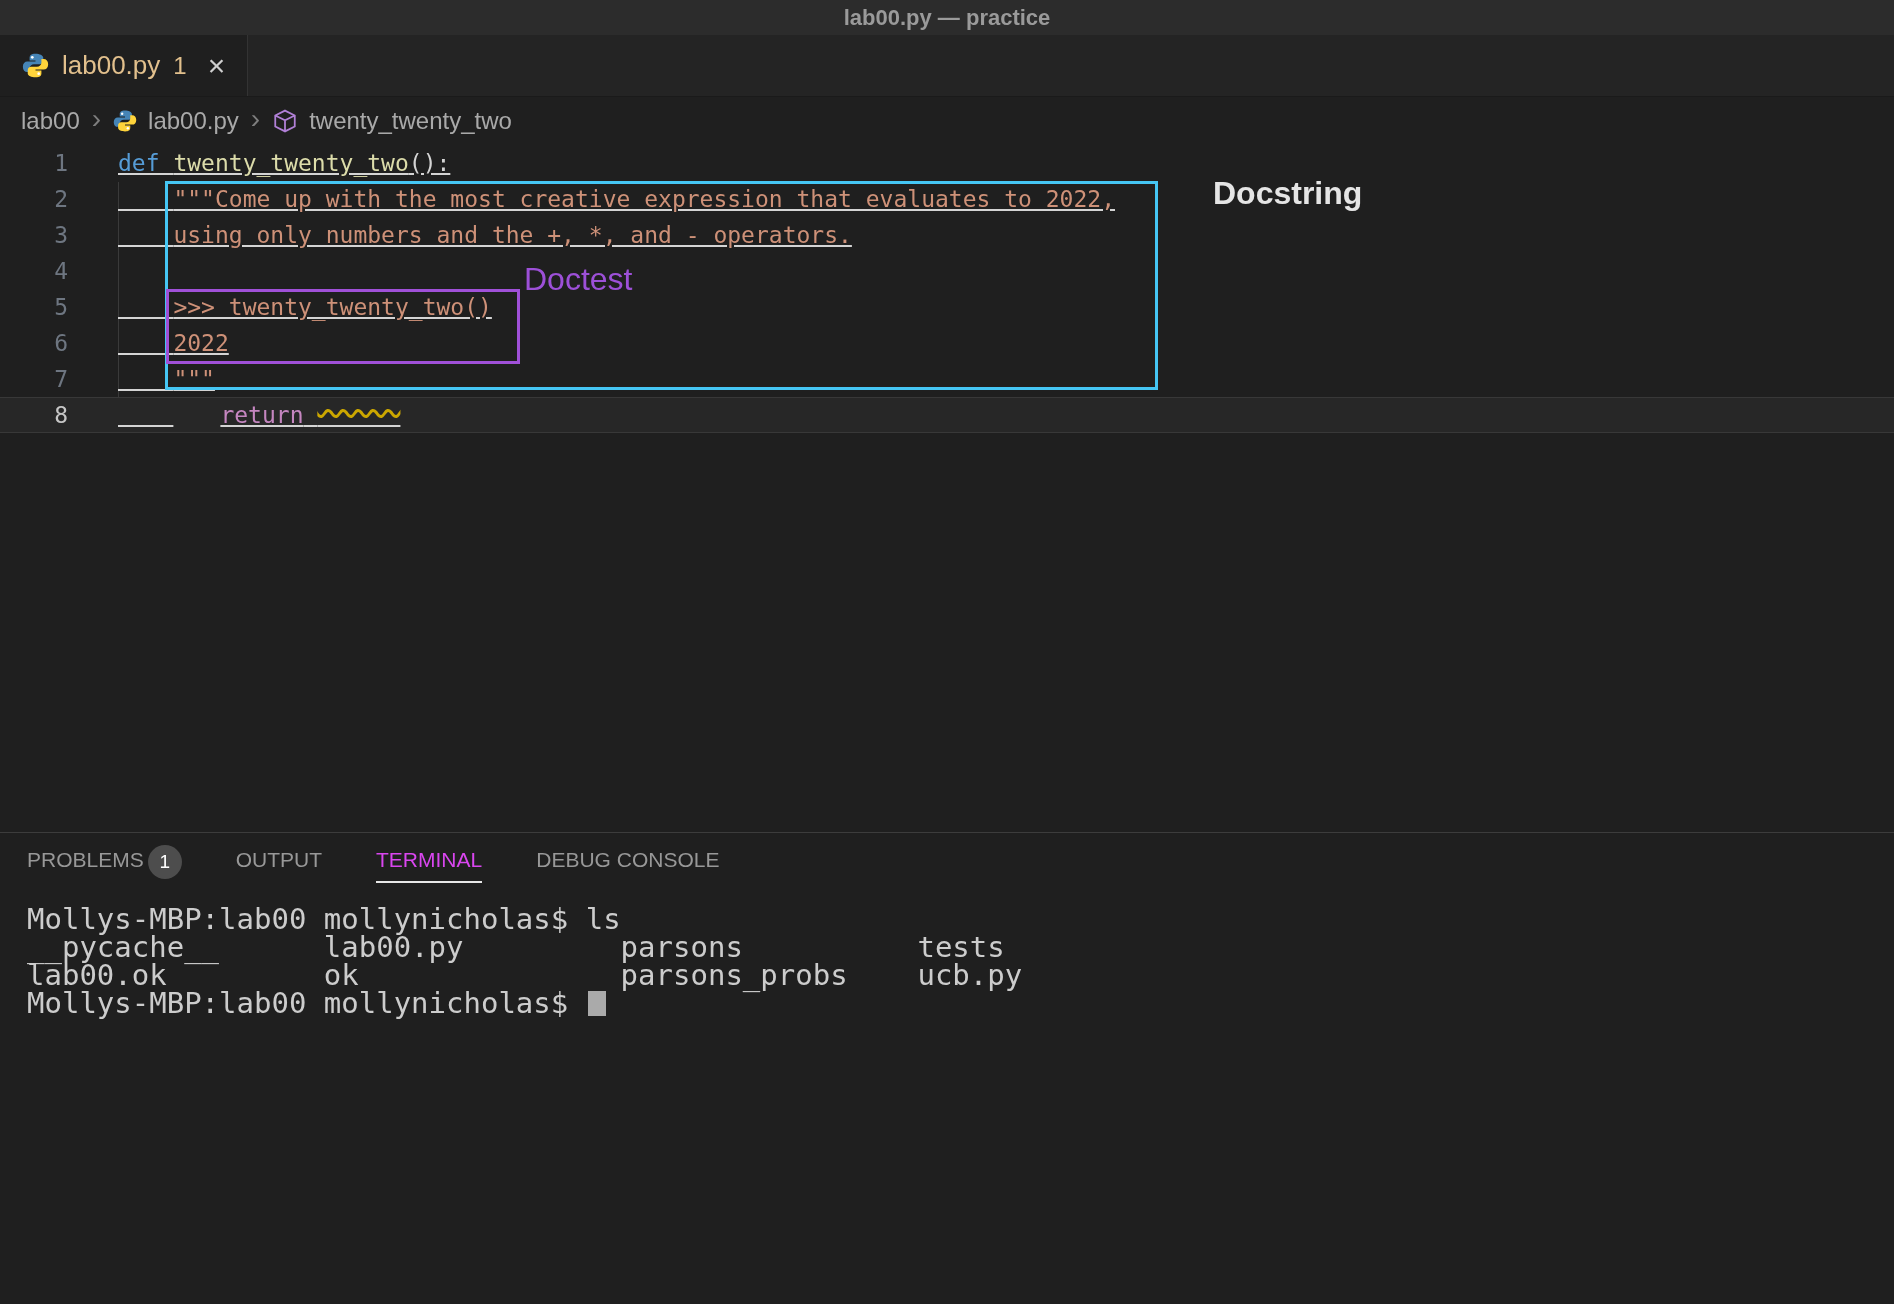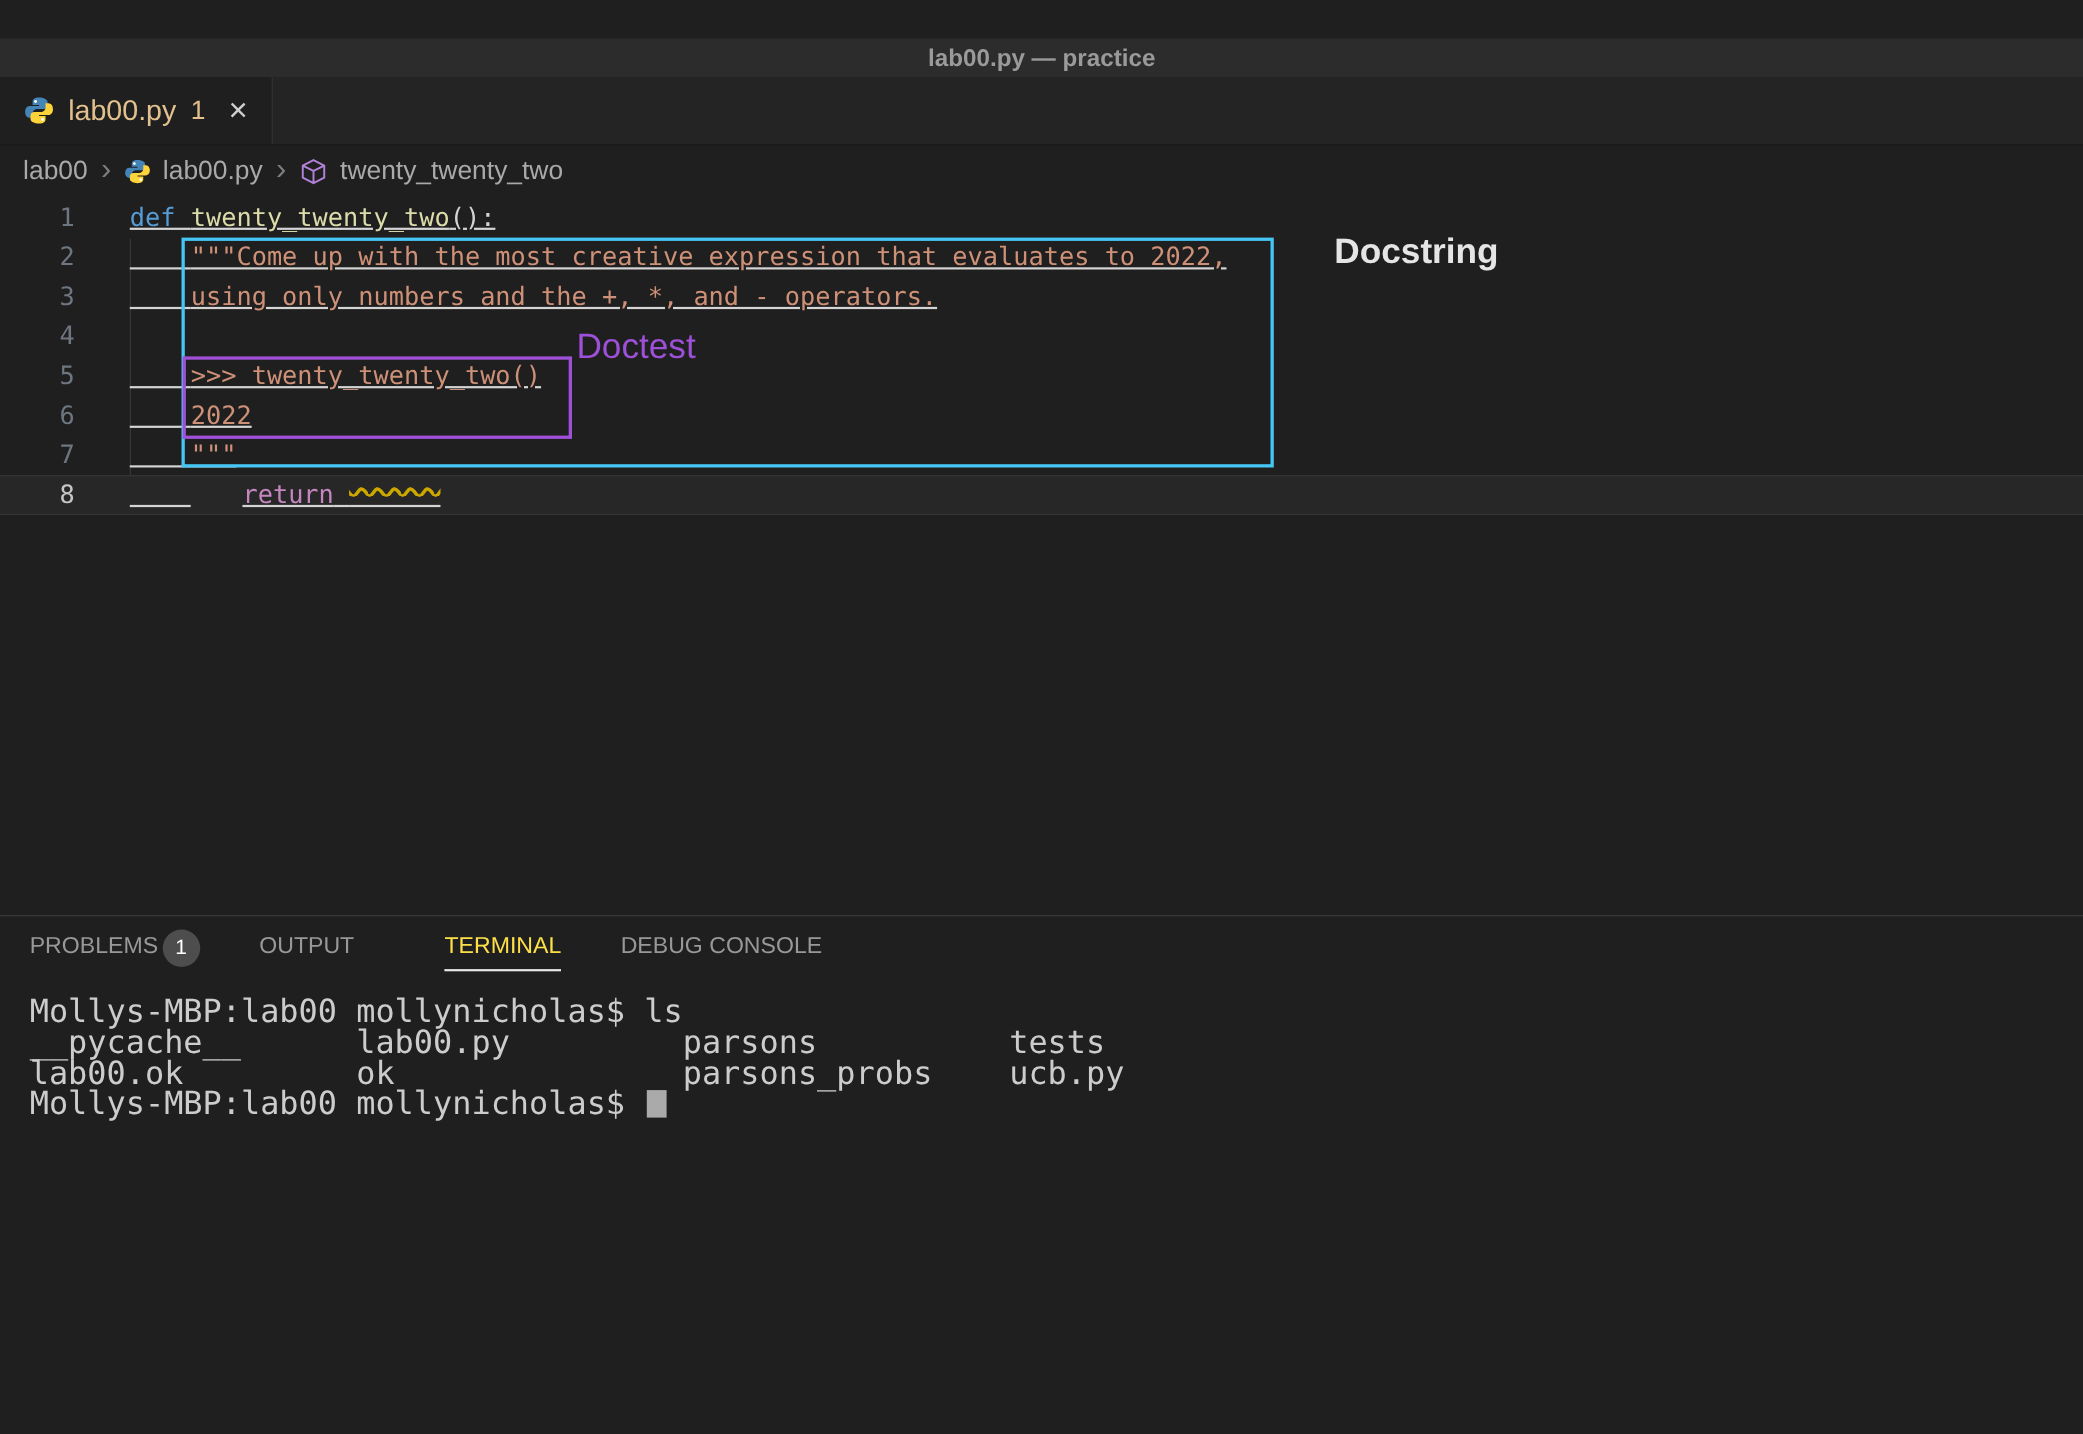--- a/index.html
+++ b/index.html
@@ -10,21 +10,21 @@
     font-family:"Liberation Sans", sans-serif;
     overflow:hidden;
     position:relative;
   }
 
   
   .titlebar {
     height:35px;
     background:#2c2c2c;
     display:flex; align-items:center; justify-content:center;
-    font-size:22px; font-weight:600; color:#9a9a9a;margin-top:35px;
+    font-size:22px; font-weight:600; color:#9a9a9a;
   }
 
   
   .tabbar {
     height:62px;
     background:#242424;
     display:flex; align-items:stretch;
     border-bottom:1px solid #1a1a1a;
   }
   .tab {
@@ -131,21 +131,21 @@
   .panel-header {
     display:flex; align-items:center;
     gap:54px;
     height:64px;
     padding-left:27px;
     font-size:21px;
     color:#989898;
   }
   .panel-tab { display:flex; align-items:center; gap:4px; cursor:pointer; }
   .panel-tab-label { display:inline-block; padding-bottom:9px; border-bottom:2px solid transparent; }
-  .panel-tab.active { color:#fde047;margin-left:28px; }
+  .panel-tab.active { color:#d946ef; }
   .panel-tab.active .panel-tab-label { border-bottom-color:#e7e7e7; }
   .badge {
     width:34px; height:34px;
     background:#4d4d4d; color:#ffffff;
     border-radius:50%;
     display:flex; align-items:center; justify-content:center;
     font-size:19px;
     margin-bottom:6px;
   }
 

